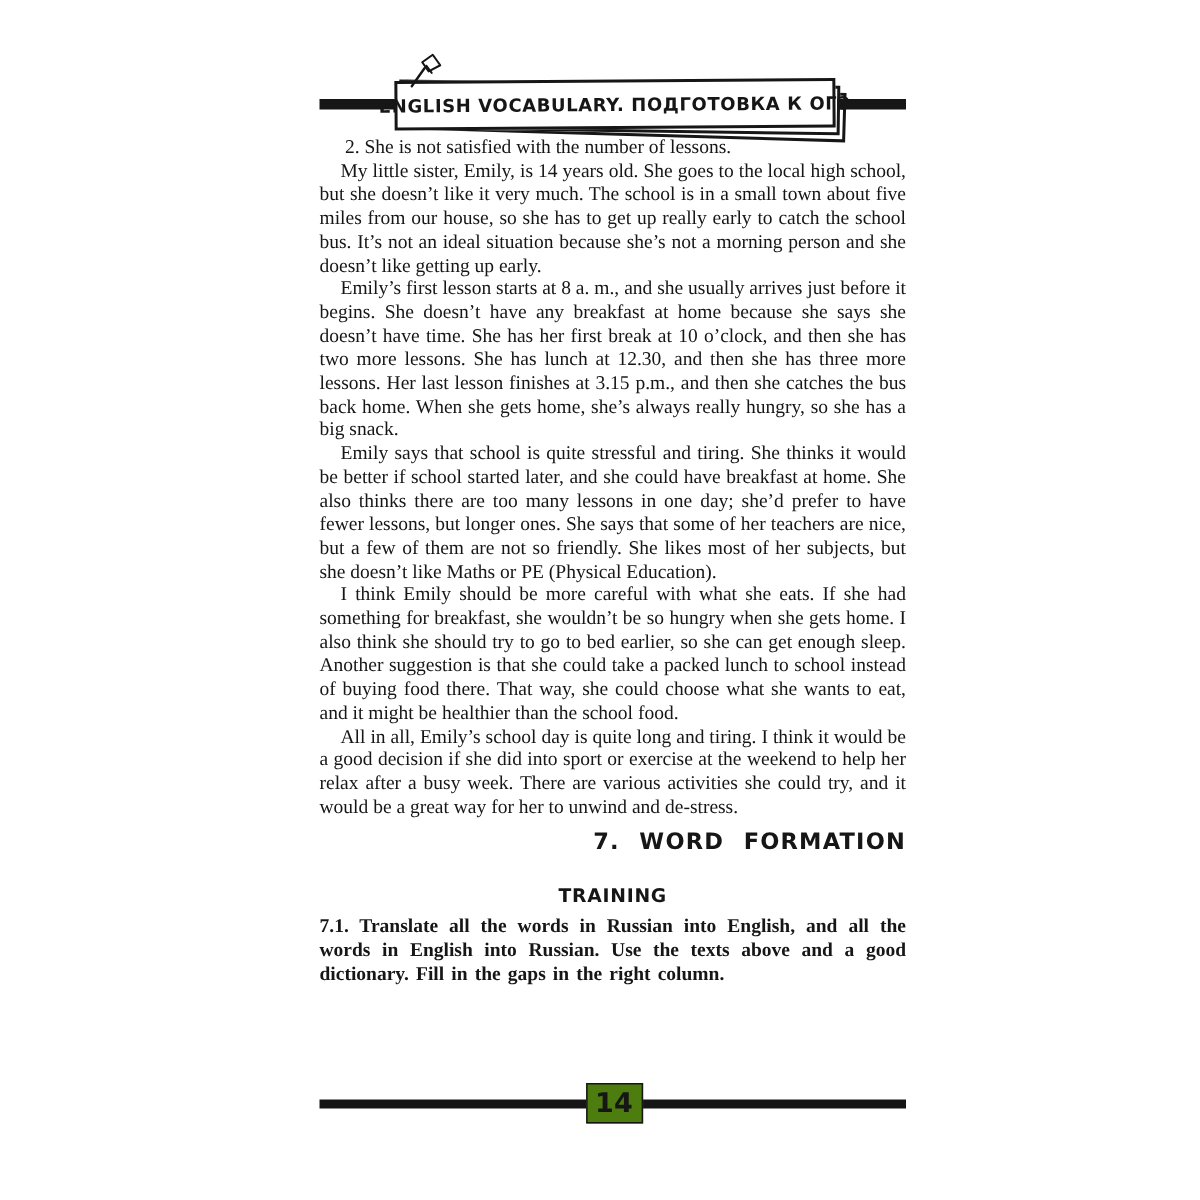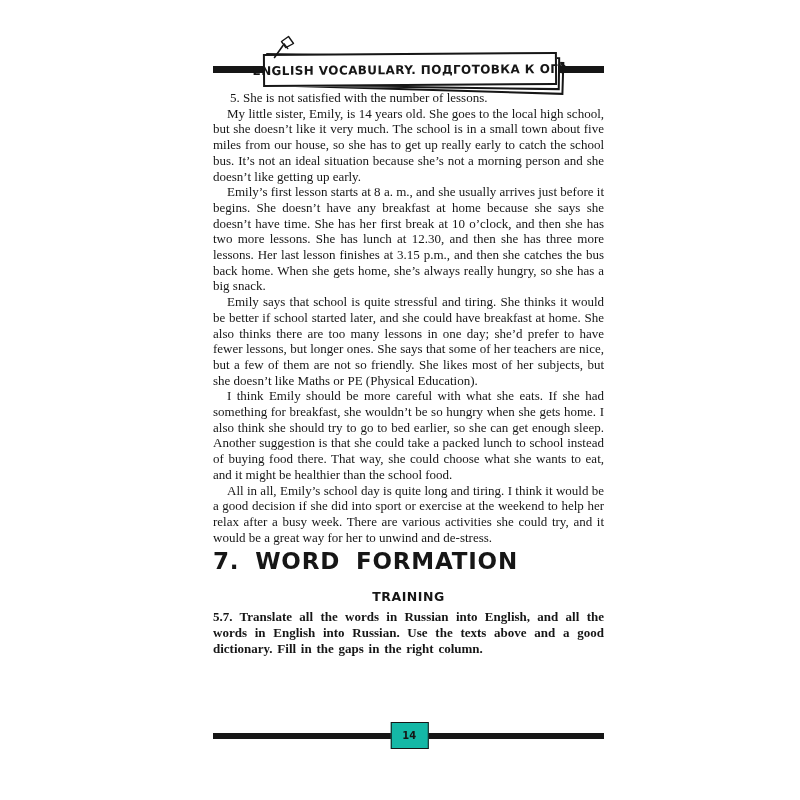--- a/index.html
+++ b/index.html
@@ -75,24 +75,24 @@
   .num-list { padding-left: 17px; }
   .num-list-item { text-align: left; }
   .para {
     text-align: justify;
     text-indent: 14px;
   }
 
   
   .section-heading {
     margin-top: 6px;
-    text-align: left;
+    text-align: right;
     font-family: "DejaVu Sans", sans-serif;
     font-weight: bold;
-    font-size: 23px;
+    font-size: 15px;
     line-height: 21px;
     letter-spacing: 0.8px;
     word-spacing: 7px;
   }
   .section-subheading {
     margin-top: 17px;
     margin-bottom: 4px;
     text-align: center;
     font-family: "DejaVu Sans", sans-serif;
     font-weight: bold;
@@ -122,28 +122,28 @@
     height: 6px;
     background: #161616;
   }
   .page-number-box {
     position: absolute;
     left: 50%;
     top: 2px;
     transform: translateX(-48%);
     width: 38px;
     height: 27px;
-    background: #14b8a6;
+    background: #4d7c0f;
     border: 1.5px solid #161616;
     display: flex;
     align-items: center;
     justify-content: center;
     font-family: "DejaVu Sans", sans-serif;
     font-weight: bold;
-    font-size: 10px;
+    font-size: 18px;
   }
 </style>
 </head>
 <body>
 
 <div class="page">
 
   <header class="page-header">
     <div class="rule rule-left"></div>
     <div class="banner">
@@ -156,32 +156,32 @@
         <path d="M3.5 23.5 L12 11.5" fill="none" stroke="#161616" stroke-width="1.6" stroke-linecap="round"></path>
         <path d="M10.5 7.5 L17.5 2.5 L22.5 9.5 L14.8 13.6 Z" fill="#ffffff" stroke="#161616" stroke-width="1.4" stroke-linejoin="round"></path>
         <path d="M13.2 9.8 L16.8 14.6" fill="none" stroke="#161616" stroke-width="1.3" stroke-linecap="round"></path>
       </svg>
     </div>
     <div class="rule rule-right"></div>
   </header>
 
   <main class="content">
     <div class="num-list">
-      <div class="num-list-item">5. She is not satisfied with the number of lessons.</div>
+      <div class="num-list-item">2. She is not satisfied with the number of lessons.</div>
     </div>
 
     <p class="para">My little sister, Emily, is 14 years old. She goes to the local high school, but she doesn’t like it very much. The school is in a small town about five miles from our house, so she has to get up really early to catch the school bus. It’s not an ideal situation because she’s not a morning person and she doesn’t like getting up early.</p>
     <p class="para">Emily’s first lesson starts at 8 a. m., and she usually arrives just before it begins. She doesn’t have any breakfast at home because she says she doesn’t have time. She has her first break at 10 o’clock, and then she has two more lessons. She has lunch at 12.30, and then she has three more lessons. Her last lesson finishes at 3.15 p.m., and then she catches the bus back home. When she gets home, she’s always really hungry, so she has a big snack.</p>
     <p class="para">Emily says that school is quite stressful and tiring. She thinks it would be better if school started later, and she could have breakfast at home. She also thinks there are too many lessons in one day; she’d prefer to have fewer lessons, but longer ones. She says that some of her teachers are nice, but a few of them are not so friendly. She likes most of her subjects, but she doesn’t like Maths or PE (Physical Education).</p>
     <p class="para">I think Emily should be more careful with what she eats. If she had something for breakfast, she wouldn’t be so hungry when she gets home. I also think she should try to go to bed earlier, so she can get enough sleep. Another suggestion is that she could take a packed lunch to school instead of buying food there. That way, she could choose what she wants to eat, and it might be healthier than the school food.</p>
     <p class="para">All in all, Emily’s school day is quite long and tiring. I think it would be a good decision if she did into sport or exercise at the weekend to help her relax after a busy week. There are various activities she could try, and it would be a great way for her to unwind and de-stress.</p>
 
     <h1 class="section-heading">7. WORD FORMATION</h1>
     <h2 class="section-subheading">TRAINING</h2>
-    <p class="task-para">5.7. Translate all the words in Russian into English, and all the words in English into Russian. Use the texts above and a good dictionary. Fill in the gaps in the right column.</p>
+    <p class="task-para">7.1. Translate all the words in Russian into English, and all the words in English into Russian. Use the texts above and a good dictionary. Fill in the gaps in the right column.</p>
   </main>
 
   <footer class="page-footer">
     <div class="footer-rule"></div>
     <div class="page-number-box">
       <span>14</span>
     </div>
   </footer>
 
 </div>

